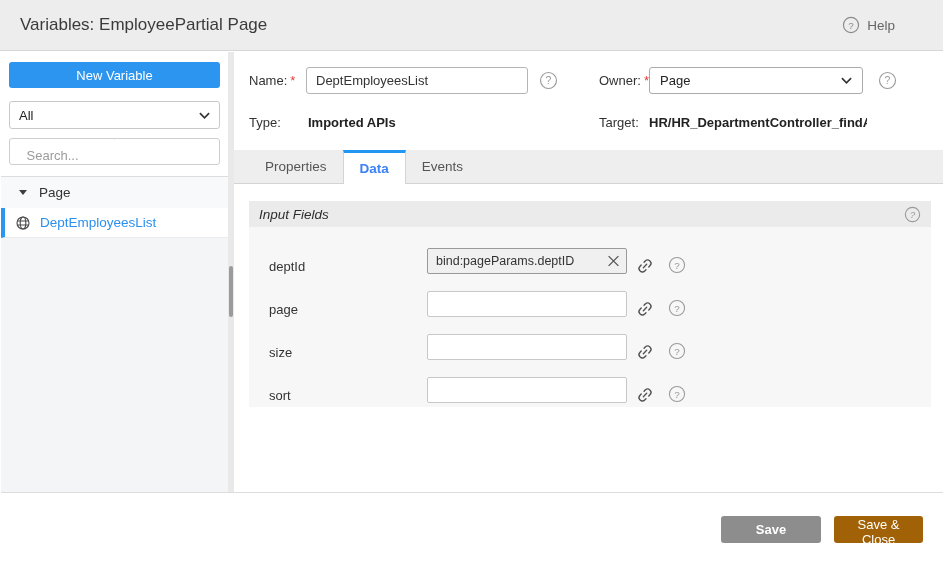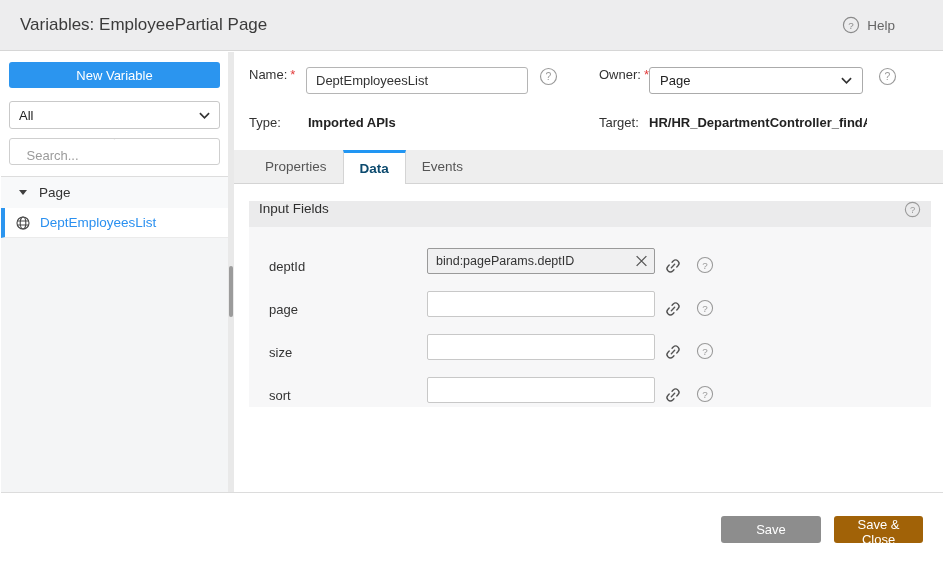--- a/index.html
+++ b/index.html
@@ -42,21 +42,21 @@
   .splitter{width:6px;background:#e9e9e9;position:relative;cursor:col-resize;}
   .splitter .handle{position:absolute;left:1px;top:214px;width:4px;height:51px;
                     background:#9b9b9b;border-radius:2px;}
 
   
   .main{flex:1;background:#fff;min-width:0;}
   .form{padding:14px 0 0 15px;}
   .frow{display:flex;align-items:center;}
   .frow1{height:28px;margin-top:0;}
   .frow2{height:16px;margin-top:20px;}
-  .fcol{display:flex;}
+  .fcol{display:flex;align-items:center;}
   .fcol.left{width:350px;}
   .lbl{font-size:13px;color:#333;white-space:nowrap;}
   .req{color:#e23b3b;margin-left:3px;}
   .lbl-name{width:57px;}
   .lbl-owner{width:50px;}
   .lbl-type{width:59px;}
   .lbl-target{width:50px;}
   .bval{font-size:13px;font-weight:700;color:#222;white-space:nowrap;max-width:218px;overflow:hidden;}
   .input-name{width:222px;height:27px;box-sizing:border-box;border:1px solid #b5b5b5;
               border-radius:3px;padding:0 9px;font-size:13px;color:#333;font-family:inherit;}
@@ -66,47 +66,47 @@
   .qicon{flex:none;cursor:pointer;}
   .mlq{margin-left:11px;}
   .mlq2{margin-left:15px;}
 
   
   .tabbar{margin-top:20px;height:33px;background:#eeeeee;border-bottom:1px solid #d4d4d4;
           display:flex;align-items:center;padding-left:15px;box-sizing:content-box;}
   .tab{height:33px;display:flex;align-items:center;padding:0 16px;font-size:13.5px;
        color:#555;cursor:pointer;box-sizing:border-box;}
   .tab.active{height:34px;margin-bottom:-1px;background:#fff;border-top:3px solid #2196f3;
-              border-left:1px solid #d4d4d4;border-right:1px solid #d4d4d4;color:#0c4a6e;
+              border-left:1px solid #d4d4d4;border-right:1px solid #d4d4d4;color:#3b82f6;
               font-weight:700;}
 
   
   .tab-content{padding:17px 13px 0 15px;}
-  .section-header{height:26px;background:#ebebec;display:flex;align-items:flex-start;padding:0 10px;}
+  .section-header{height:26px;background:#ebebec;display:flex;align-items:center;padding:0 10px;font-style:italic;}
   .section-title{font-size:13.5px;font-weight:500;color:#2e2e2e;}
   .section-header .qicon{margin-left:auto;}
   .section-body{background:#f7f7f8;padding:4px 0 4px 20px;}
   .field-row{display:flex;align-items:flex-end;height:43px;}
   .field-label{width:158px;font-size:13px;color:#333;}
-  .input-wrap{position:relative;width:228px;}
+  .input-wrap{position:relative;width:200px;}
   .input-wrap input{width:100%;height:26px;box-sizing:border-box;border:1px solid #c8c8c8;
                     border-radius:2px;background:#fff;padding:0 8px;font-size:12.5px;
                     color:#333;font-family:inherit;}
   .field-row.bound .input-wrap input{background:#f0f0f1;border-color:#9a9a9a;padding-right:26px;}
   .clear-x{position:absolute;right:7px;top:50%;transform:translateY(-50%);display:flex;cursor:pointer;}
   .linkicon{margin-left:10px;transform:rotate(-45deg);cursor:pointer;flex:none;}
 
   
   .footer{position:absolute;top:493px;left:0;width:943px;height:70px;background:#fff;
           display:flex;justify-content:flex-end;align-items:flex-start;gap:13px;
           box-sizing:border-box;padding:23px 20px 0 0;}
   .btn{height:27px;border:none;border-radius:3px;font-size:13px;color:#fff;
        font-family:inherit;cursor:pointer;}
   .btn-cancel{width:100px;background:#b3b3b3;}
-  .btn-save{width:100px;background:#8d8d8d;}
+  .btn-save{width:100px;background:#8d8d8d;font-weight:bold;}
   .btn-saveclose{width:89px;background:#a16207;}
 </style>
 </head>
 <body>
 
 <div class="app">
 
   <header class="titlebar">
     <span class="title">Variables: EmployeePartial Page</span>
     <div class="helpbox">

